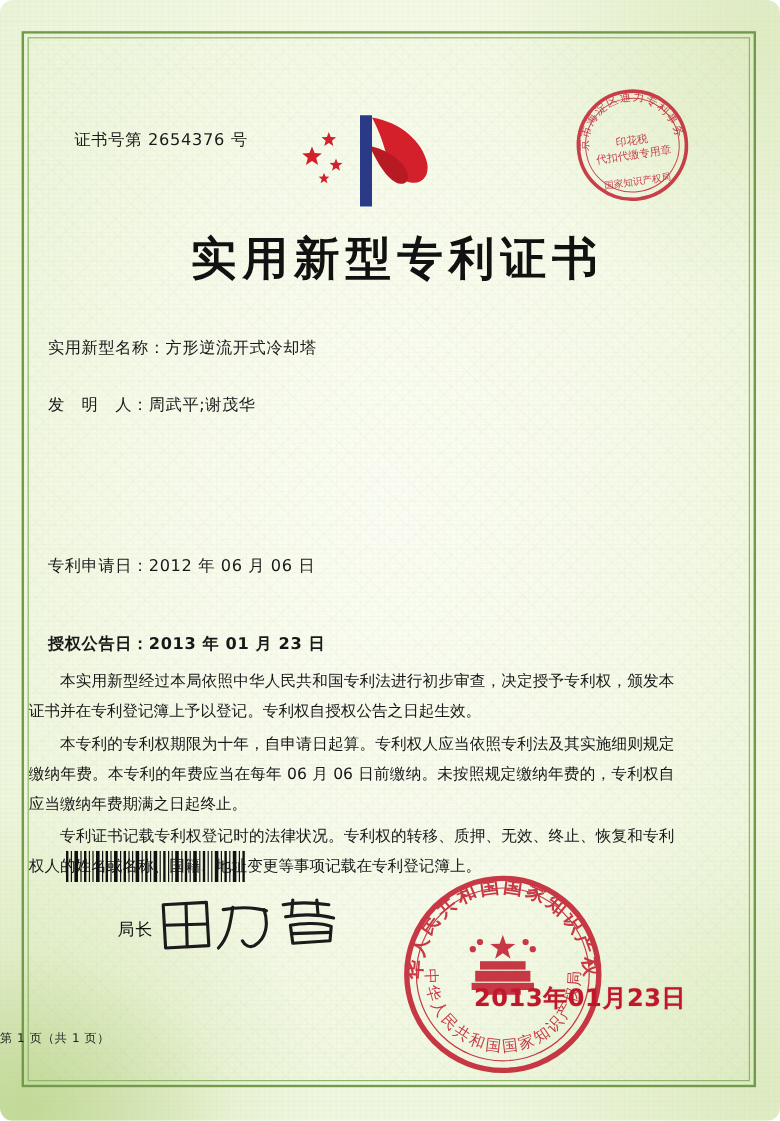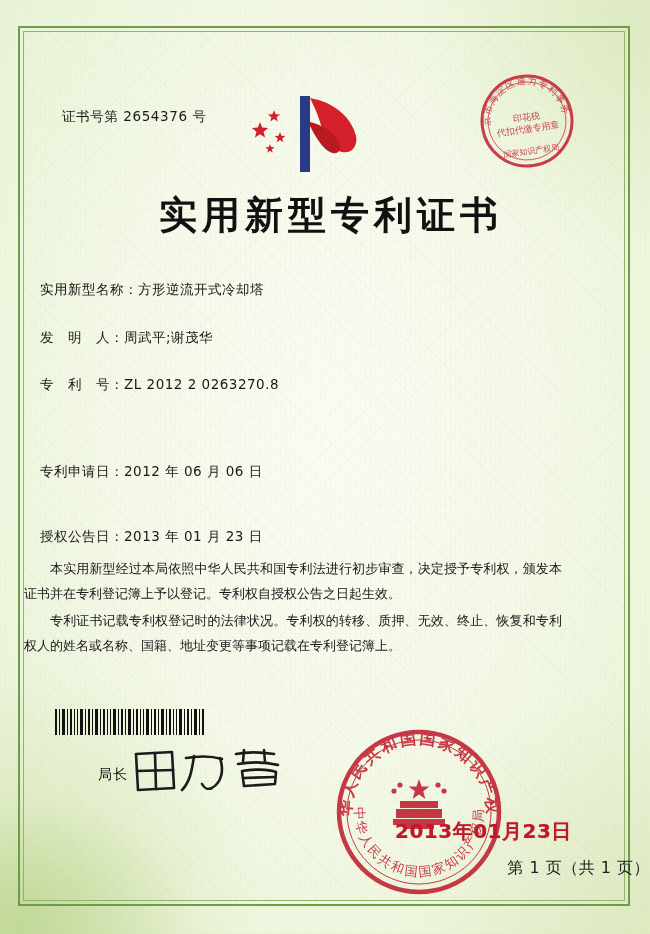--- a/index.html
+++ b/index.html
@@ -14,20 +14,21 @@
     font-family: "DejaVu Sans", "Liberation Sans", sans-serif;
   }
 
   #certificate {
     position: relative;
     width: 650px;
     height: 934px;
     background:
       radial-gradient(ellipse at 50% 45%, #fbfdf4 0%, #f6faea 45%, #eef6dd 75%, #e8f2d3 100%);
     overflow: hidden;
+    border-radius: 11px;
   }
 
   
   #paper-texture {
     position: absolute;
     inset: 0;
     background-image:
       repeating-linear-gradient(0deg, rgba(140,170,90,0.05) 0px, rgba(140,170,90,0.05) 1px, rgba(255,255,255,0) 1px, rgba(255,255,255,0) 4px),
       repeating-linear-gradient(90deg, rgba(140,170,90,0.04) 0px, rgba(140,170,90,0.04) 1px, rgba(255,255,255,0) 1px, rgba(255,255,255,0) 5px);
     opacity: 0.8;
@@ -137,21 +138,21 @@
   .field-value {
     display: inline-block;
     letter-spacing: 0.5px;
   }
 
   #row-name  { top: 281px; }
   #row-inventor { top: 329px; }
   #row-patentno { top: 376px; }
   #row-appdate { top: 419px; margin-top: 44px; }
   #row-owner { top: 473px; }
-  #row-grantdate { top: 528px; }
+  #row-grantdate { top: 528px; font-weight: bold; }
 
   
   #body-text {
     position: absolute;
     left: 24px;
     top: 556px;
     width: 538px;
     font-size: 13px;
     line-height: 25px;
     color: #181818;
@@ -207,22 +208,22 @@
     font-weight: bold;
     text-shadow: 0 0 1px rgba(192,23,42,0.4);
   }
 
   
   #page-footer {
     position: absolute;
     left: 0;
     right: 0;
     top: 858px;
-    text-align: right;
-    font-size: 16px;
+    text-align: left;
+    font-size: 10px;
     color: #222222;
     letter-spacing: 0.5px;
   }
 
   
   #bottom-smudge {
     position: absolute;
     left: 0;
     bottom: 0;
     width: 210px;
@@ -282,35 +283,33 @@
   <div id="main-title">实用新型专利证书</div>
 
   <div class="field-row" id="row-name">
     <span class="field-label">实用新型名称：</span><span class="field-value">方形逆流开式冷却塔</span>
   </div>
 
   <div class="field-row" id="row-inventor">
     <span class="field-label">发　明　人：</span><span class="field-value">周武平;谢茂华</span>
   </div>
 
-  <div class="field-row" id="row-patentno">
-    <span class="field-label">专　利　号：</span><span class="field-value">ZL 2012 2 0263270.8</span>
-  </div>
 
   <div class="field-row" id="row-appdate">
     <span class="field-label">专利申请日：</span><span class="field-value">2012 年 06 月 06 日</span>
   </div>
 
 
   <div class="field-row" id="row-grantdate">
     <span class="field-label">授权公告日：</span><span class="field-value">2013 年 01 月 23 日</span>
   </div>
 
   <div id="body-text">
     <p>本实用新型经过本局依照中华人民共和国专利法进行初步审查，决定授予专利权，颁发本证书并在专利登记簿上予以登记。专利权自授权公告之日起生效。</p>
+    <p>本专利的专利权期限为十年，自申请日起算。专利权人应当依照专利法及其实施细则规定缴纳年费。本专利的年费应当在每年 06 月 06 日前缴纳。未按照规定缴纳年费的，专利权自应当缴纳年费期满之日起终止。</p>
     <p>专利证书记载专利权登记时的法律状况。专利权的转移、质押、无效、终止、恢复和专利权人的姓名或名称、国籍、地址变更等事项记载在专利登记簿上。</p>
   </div>
 
   <div id="barcode">
     <svg width="150" height="26" viewBox="0 0 150 26" xmlns="http://www.w3.org/2000/svg">
       <g fill="#111111">
         <rect x="0" y="0" width="2" height="26"></rect>
           <rect x="4" y="0" width="1" height="26"></rect>
         <rect x="7" y="0" width="3" height="26"></rect>
           <rect x="12" y="0" width="1" height="26"></rect>

